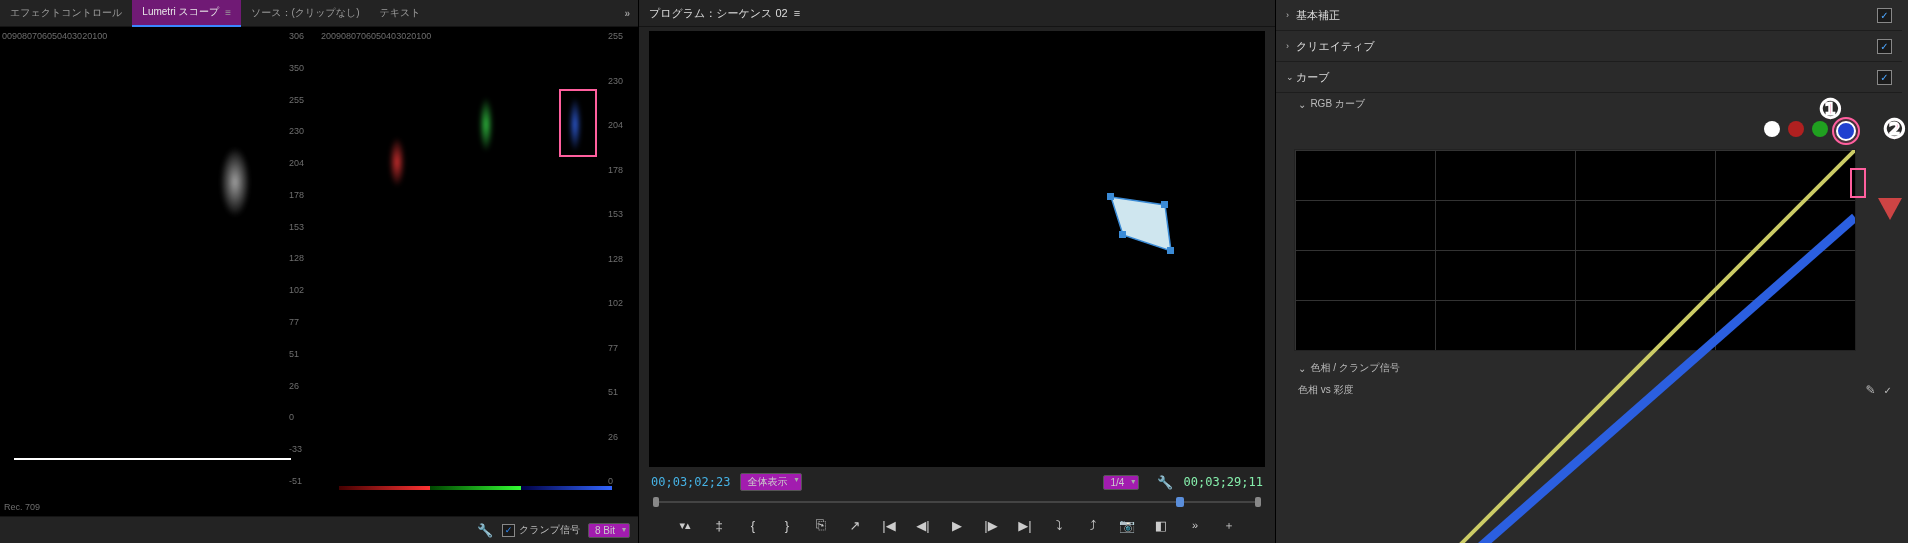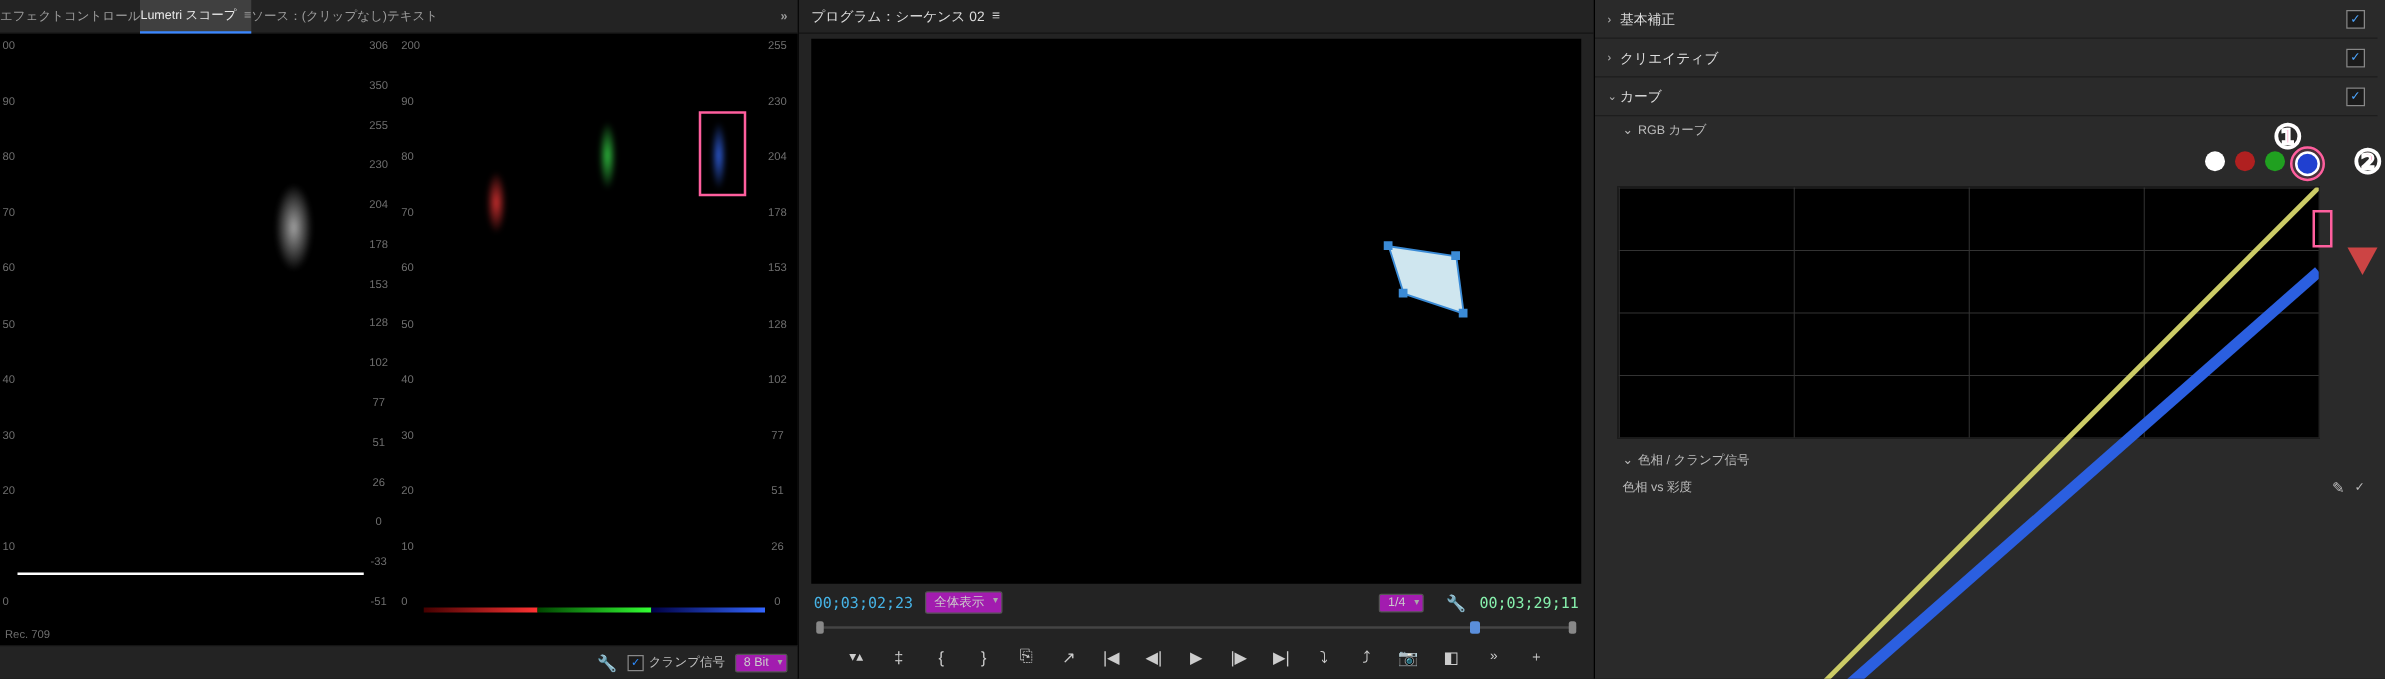--- a/index.html
+++ b/index.html
@@ -1,28 +1,28 @@
 <!DOCTYPE html>
 <html><head>
 <meta charset="utf-8">
 <style>
   html,body{margin:0;padding:0;background:#1c1c1c;color:#bdbdbd;font-family:"Hiragino Kaku Gothic Pro","Meiryo",sans-serif;font-size:11px;overflow:hidden}
   .app{display:flex;width:1908px;height:543px;background:#232323}
   
   .col-scopes{width:638px;display:flex;flex-direction:column;border-right:1px solid #000}
   .tabbar{display:flex;align-items:center;height:26px;background:#232323;border-bottom:1px solid #141414;font-size:10px}
-  .tab{padding:0 0;height:26px;display:flex;align-items:center;color:#9b9b9b;white-space:nowrap}
-  .tab.active{color:#e8e8e8;border-bottom:2px solid #3a86ff;background:#404040}
+  .tab{padding:0 10px;height:26px;display:flex;align-items:center;color:#9b9b9b;white-space:nowrap}
+  .tab.active{color:#e8e8e8;border-bottom:2px solid #3a86ff;background:#701a75}
   .tab .menu-icon{margin-left:6px;font-size:10px;color:#9b9b9b}
   .spacer{flex:1}
   .more{padding:0 8px;font-weight:bold}
   .scopes-body{flex:1;display:flex;background:#000;position:relative}
   .scope{position:relative;flex:1}
-  .scope .axis-left{position:absolute;left:0;top:0;bottom:0;width:18px;display:flex;flex-direction:column;justify-content:space-between;color:#6e6e6e;font-size:9px;padding:4px 0 30px 2px}
-  .scope .axis-right{position:absolute;right:0;top:0;bottom:0;width:28px;display:flex;flex-direction:column;justify-content:space-between;color:#6e6e6e;font-size:9px;padding:4px 2px 30px 0;text-align:center}
+  .scope .axis-left{position:absolute;left:0;top:0;bottom:0;width:18px;display:flex;flex-direction:row;justify-content:space-between;color:#6e6e6e;font-size:9px;padding:4px 0 30px 2px}
+  .scope .axis-right{position:absolute;right:0;top:0;bottom:0;width:28px;display:flex;flex-direction:column;justify-content:space-between;color:#6e6e6e;font-size:9px;padding:4px 2px 30px 0;text-align:left}
   .waveform-line{position:absolute;left:14px;right:28px;bottom:56px;height:2px;background:#fff}
   .waveform-blur{position:absolute;left:220px;top:120px;width:30px;height:70px;background:radial-gradient(#cfcfcf,transparent 70%);filter:blur(2px);opacity:.8}
   .parade-r{position:absolute;left:70px;top:110px;width:16px;height:50px;background:radial-gradient(#d03030,transparent 70%);filter:blur(2px)}
   .parade-g{position:absolute;left:160px;top:70px;width:14px;height:55px;background:radial-gradient(#30c040,transparent 70%);filter:blur(2px)}
   .parade-b{position:absolute;left:250px;top:70px;width:12px;height:55px;background:radial-gradient(#3060e0,transparent 70%);filter:blur(2px)}
   .highlight-box{position:absolute;border:2px solid #ff5f9e}
   .parade-bars{position:absolute;left:20px;right:26px;bottom:26px;height:4px;display:flex}
   .parade-bars div{flex:1;height:4px}
   .pb-r{background:linear-gradient(90deg,#400,#f33)}
   .pb-g{background:linear-gradient(90deg,#040,#3f3)}

